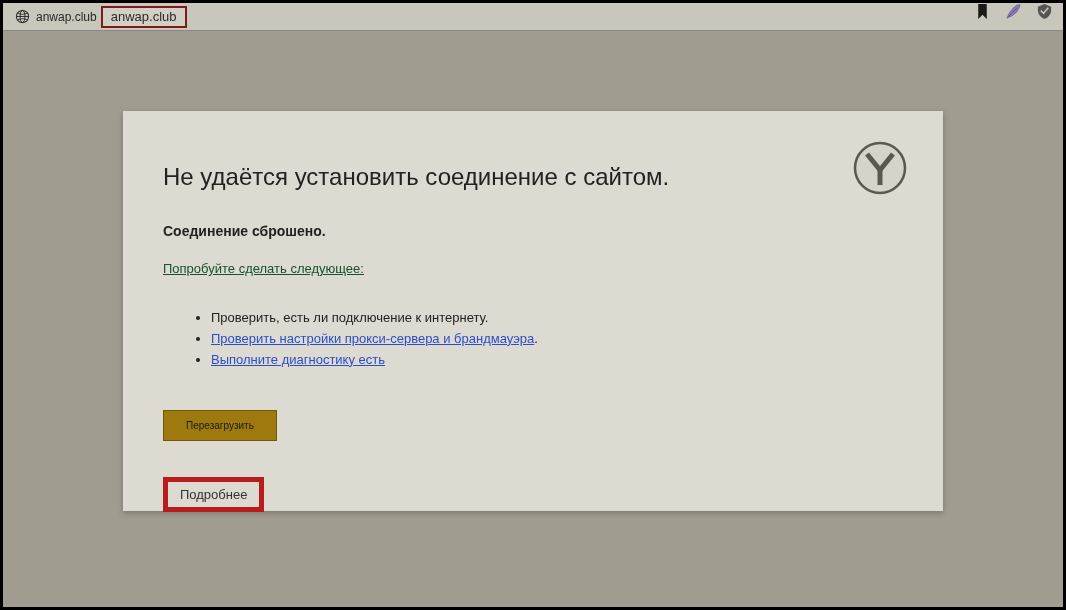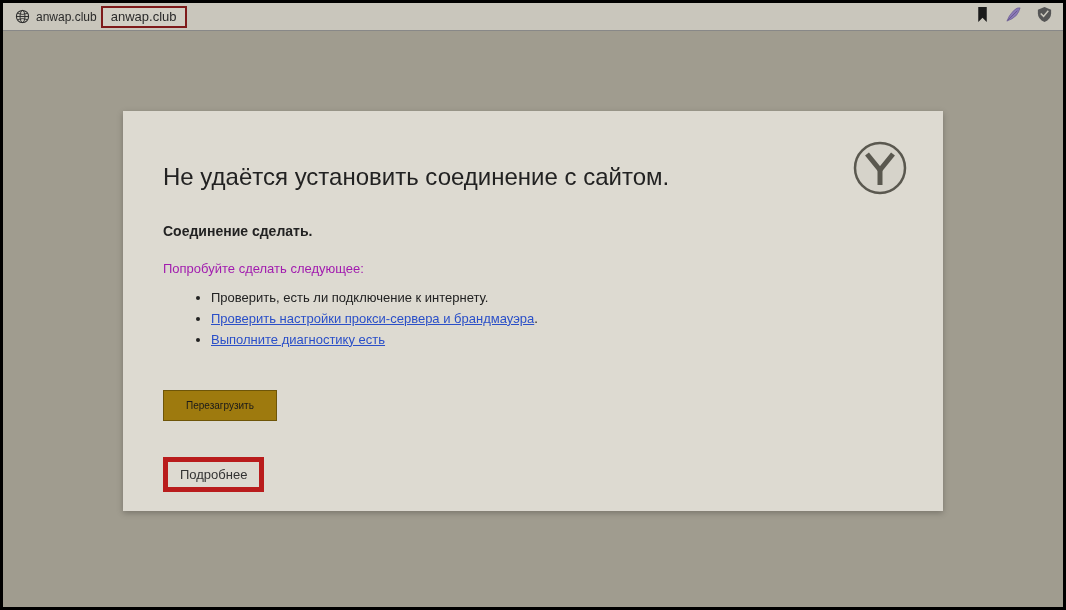--- a/index.html
+++ b/index.html
@@ -18,21 +18,21 @@
       width: 100%;
       height: 100%;
       border: 3px solid #000;
       background: #7a7668;
     }
     .browser-chrome {
       height: 28px;
       background: #c9c6bc;
       border-bottom: 1px solid #888;
       display: flex;
-      align-items: center;
+      align-items: flex-start;
       position: relative;
     }
     .tab-region {
       display: flex;
       align-items: center;
       padding-left: 12px;
       height: 100%;
     }
     .globe-icon {
       width: 15px;
@@ -105,22 +105,23 @@
       height: 100%;
     }
     .error-subtitle {
       font-size: 14px;
       font-weight: bold;
       color: #222;
       margin-bottom: 22px;
     }
     .error-prompt {
       font-size: 13px;
-      color: #a21caf;
-      margin-bottom: 12px;
+      color: #14532d;
+      margin-bottom: 32px;
+      text-decoration: underline;
     }
     .suggestions {
       margin-left: 48px;
       margin-bottom: 40px;
     }
     .suggestions li {
       font-size: 13px;
       color: #222;
       line-height: 1.6;
     }
@@ -194,21 +195,21 @@
       <span class="browser-logo">
         <svg viewBox="0 0 54 54">
           <circle cx="27" cy="27" r="25" fill="#d6d3ca" stroke="#5a584f" stroke-width="2.5"></circle>
           <path d="M14 13 L27 29 L40 13" fill="none" stroke="#5a584f" stroke-width="5" stroke-linejoin="round"></path>
           <line x1="27" y1="27" x2="27" y2="44" stroke="#5a584f" stroke-width="5"></line>
         </svg>
       </span>
 
       <h1 class="error-title">Не удаётся установить соединение с сайтом.</h1>
 
-      <p class="error-subtitle">Соединение сделать.</p>
+      <p class="error-subtitle">Соединение сброшено.</p>
 
       <p class="error-prompt">Попробуйте сделать следующее:</p>
 
       <ul class="suggestions">
         <li>
           <span>Проверить, есть ли подключение к интернету.</span>
         </li>
         <li>
           <a href="#">Проверить настройки прокси-сервера и брандмауэра</a><span>.</span>
         </li>

